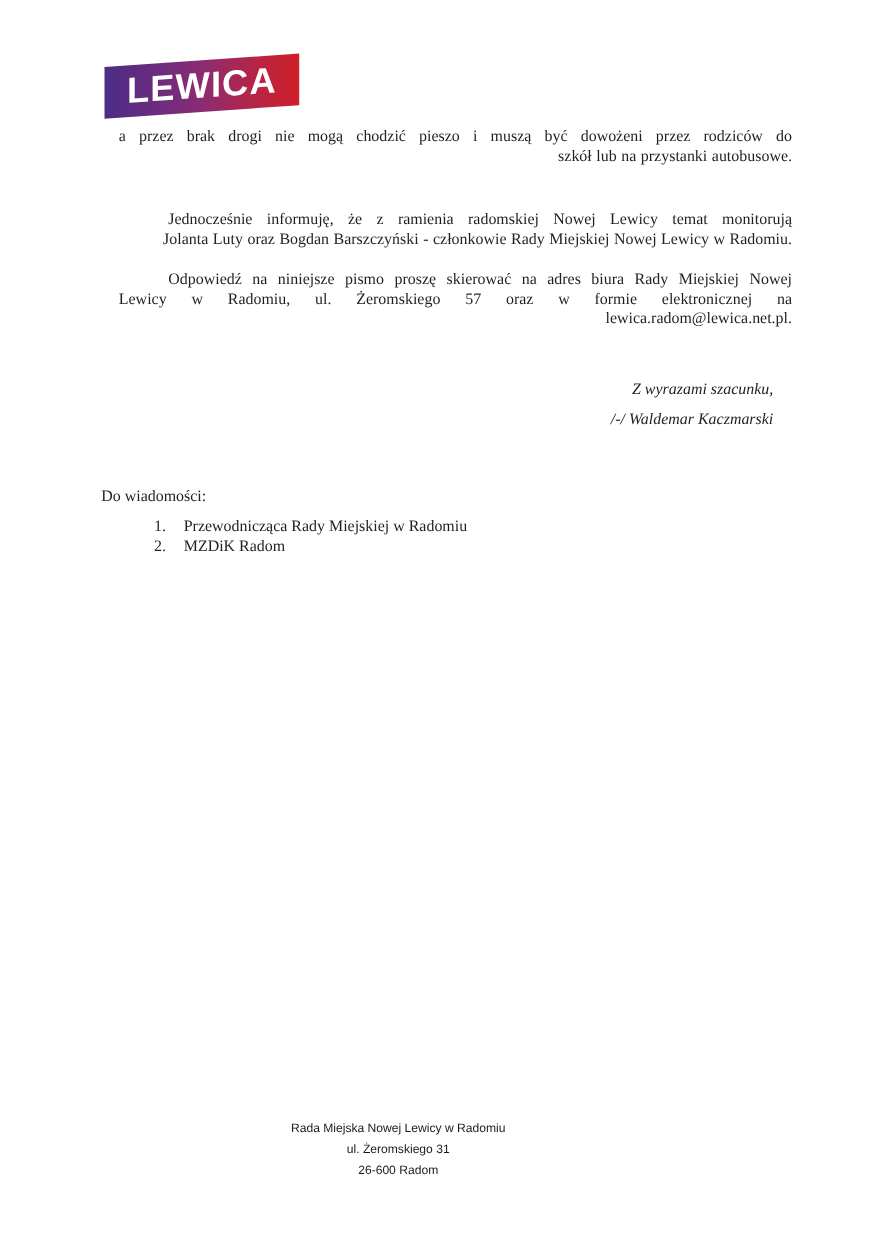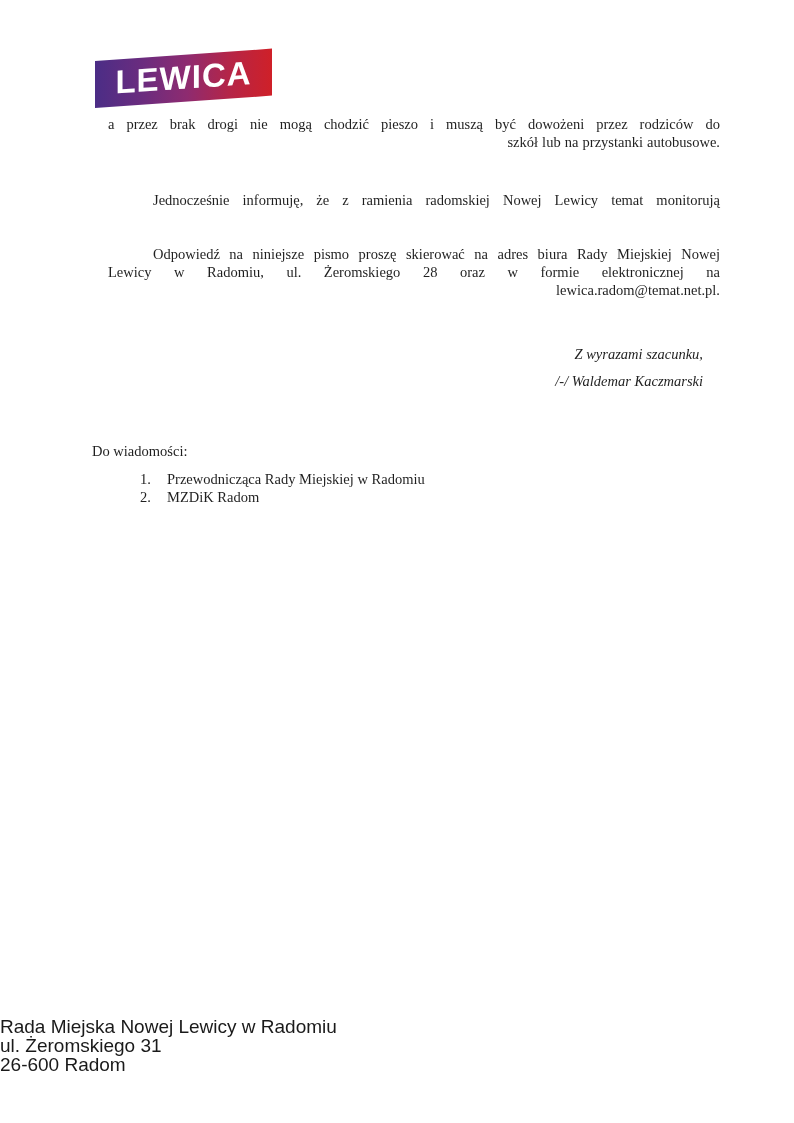--- a/index.html
+++ b/index.html
@@ -69,43 +69,45 @@
   .cc-item { display: flex; margin-left: 48px; }
   .cc-num { width: 27px; flex: 0 0 27px; }
   .cc-text { flex: 1; }
 
   
   .footer {
     position: absolute;
     left: 0;
     top: 1017px;
     width: 724px;
+    text-align: center;
     font-family: "Liberation Sans", sans-serif;
-    font-size: 19px;
+    font-size: 11px;
     line-height: 19px;
     color: #1a1a1a;
   }
 </style>
 </head>
 <body>
 
 <div class="page">
 
   <div class="logo-band">
     <span class="logo-text">LEWICA</span>
   </div>
 
   <div class="bodyline jline" style="top:115px">a przez brak drogi nie mogą chodzić pieszo i muszą być dowożeni przez rodziców do</div>
   <div class="bodyline nline" style="top:133px">szkół lub na przystanki autobusowe.</div>
 
   <div class="bodyline jline indent" style="top:191px">Jednocześnie informuję, że z ramienia radomskiej Nowej Lewicy temat monitorują</div>
+  <div class="bodyline nline" style="top:209px">Jolanta Luty oraz Bogdan Barszczyński - członkowie Rady Miejskiej Nowej Lewicy w Radomiu.</div>
 
   <div class="bodyline jline indent" style="top:245px">Odpowiedź na niniejsze pismo proszę skierować na adres biura Rady Miejskiej Nowej</div>
-  <div class="bodyline jline" style="top:263px">Lewicy w Radomiu, ul. Żeromskiego 28 oraz w formie elektronicznej na</div>
-  <div class="bodyline nline" style="top:281px">lewica.radom@temat.net.pl.</div>
+  <div class="bodyline jline" style="top:263px">Lewicy w Radomiu, ul. Żeromskiego 57 oraz w formie elektronicznej na</div>
+  <div class="bodyline nline" style="top:281px">lewica.radom@lewica.net.pl.</div>
 
   <div class="sigline" style="top:345px">Z wyrazami szacunku,</div>
   <div class="sigline" style="top:372px">/-/ Waldemar Kaczmarski</div>
 
   <div class="cc-label">Do wiadomości:</div>
   <div class="cc-list">
     <div class="cc-item">
       <span class="cc-num">1.</span>
       <span class="cc-text">Przewodnicząca Rady Miejskiej w Radomiu</span>
     </div>

